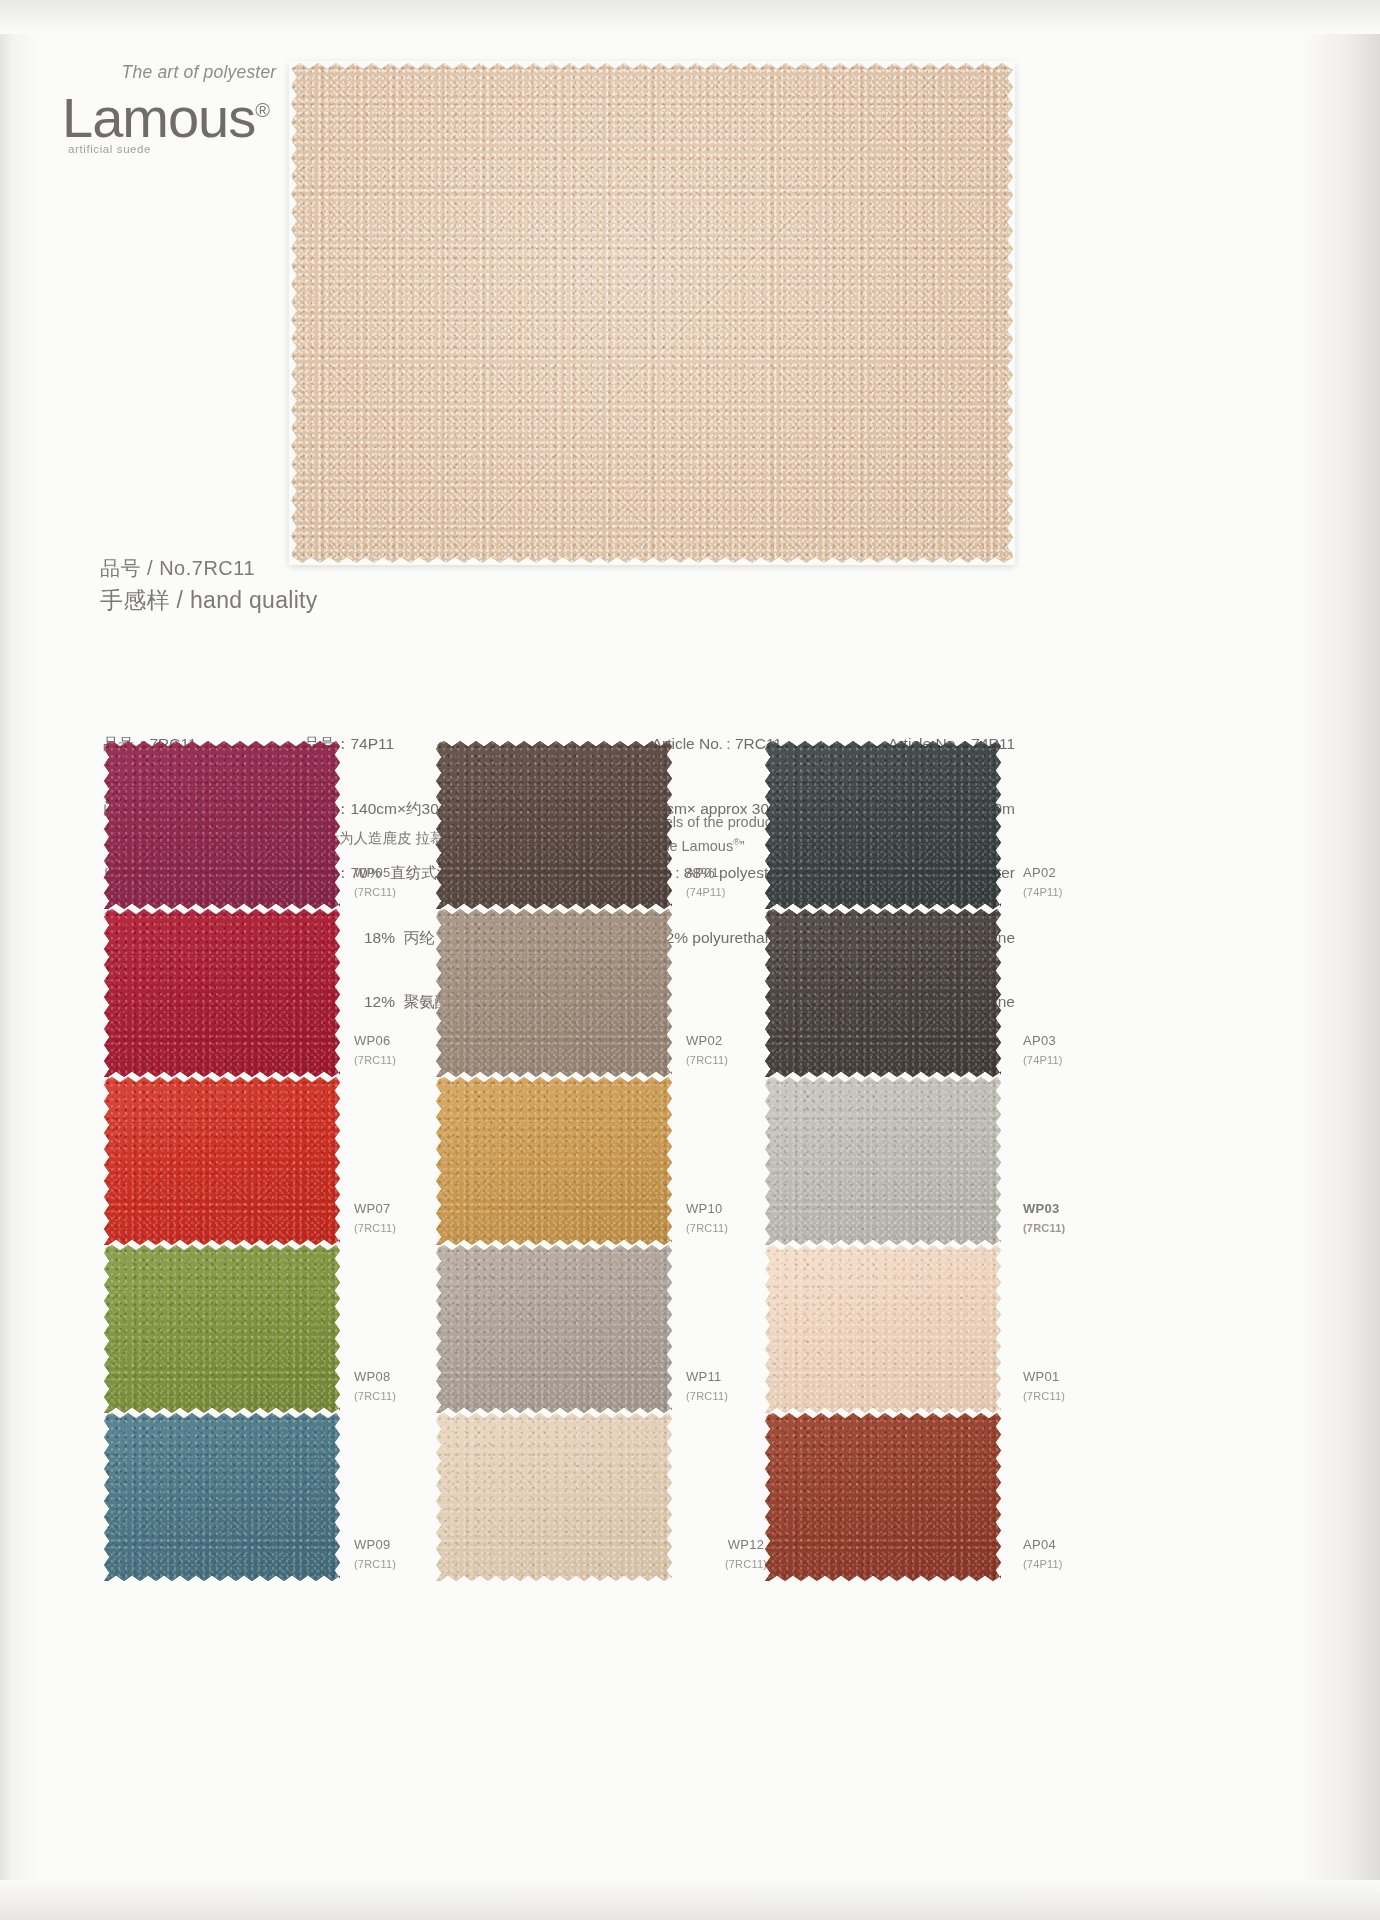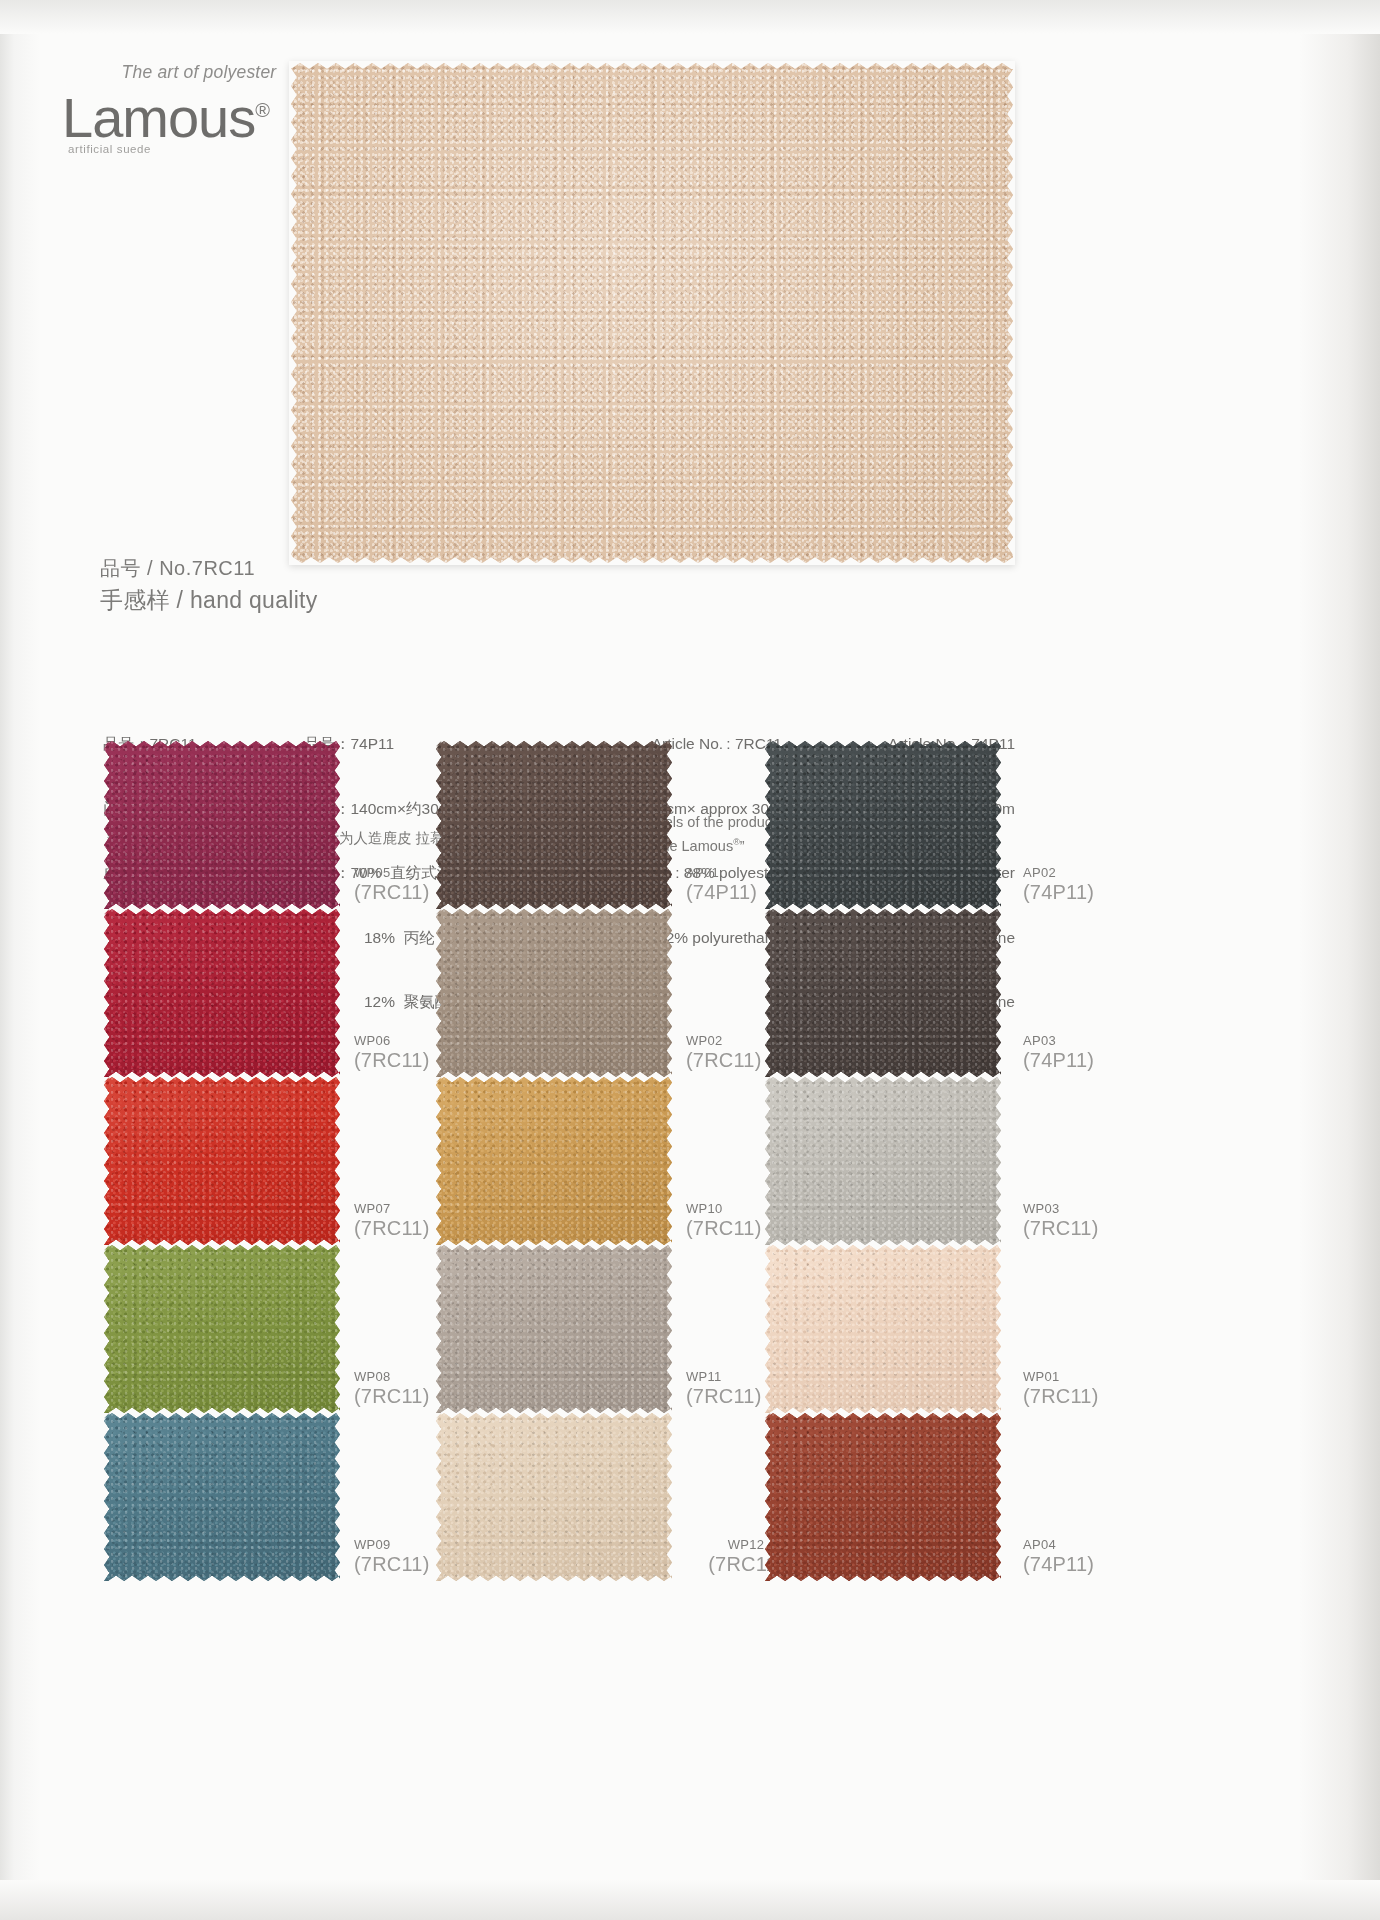--- a/index.html
+++ b/index.html
@@ -83,21 +83,21 @@
   .col{position:absolute;width:236px;}
   .col1{left:104px;top:741px;}
   .col2{left:436px;top:741px;}
   .col3{left:765px;top:741px;}
   .cell{position:relative;width:236px;height:168px;}
   .patch{position:absolute;left:0;top:0;width:236px;height:168px;}
   .lbl{
     position:absolute;width:120px;text-align:left;color:#7d7c7a;
   }
   .lbl .code{font-size:13px;line-height:20px;letter-spacing:.3px;}
-  .lbl .base{font-size:20px;line-height:19px;color:#9a9997;letter-spacing:.2px;}
+  .lbl .base{font-size:11px;line-height:19px;color:#9a9997;letter-spacing:.2px;}
   .col1 .lbl{left:250px;}
   .col2 .lbl{left:250px;}
   .col3 .lbl{left:258px;}
 </style>
 </head>
 <body>
 
 <div id="page"></div>
 
 <div class="logo-block">
@@ -236,21 +236,21 @@
     </div>
     <div class="cell">
       <div class="patch" style="background-color: rgb(76, 67, 64); background-image: radial-gradient(circle at 15% 20%, rgba(255, 255, 255, 0.22) 0px, rgba(255, 255, 255, 0.22) 1.1px, transparent 1.6px), radial-gradient(circle at 42% 66%, rgb(63, 55, 52) 0px, rgb(63, 55, 52) 1.3px, transparent 1.8px), radial-gradient(circle at 70% 32%, rgb(91, 81, 77) 0px, rgb(91, 81, 77) 1.2px, transparent 1.7px), radial-gradient(circle at 86% 80%, rgba(0, 0, 0, 0.14) 0px, rgba(0, 0, 0, 0.14) 1px, transparent 1.5px), radial-gradient(circle at 55% 92%, rgba(255, 255, 255, 0.16) 0px, rgba(255, 255, 255, 0.16) 1.1px, transparent 1.6px), radial-gradient(circle at 28% 48%, rgb(63, 55, 52) 0px, rgb(63, 55, 52) 1px, transparent 1.5px), linear-gradient(160deg, rgb(91, 81, 77) 0%, rgb(76, 67, 64) 48%, rgb(63, 55, 52) 100%); background-size: 7px 7px, 9px 9px, 6px 6px, 11px 11px, 8px 8px, 13px 13px, 100% 100%; clip-path: polygon(0px 5.5px, 8px 0px, 16px 5.5px, 24px 0px, 32px 5.5px, 40px 0px, 48px 5.5px, 56px 0px, 64px 5.5px, 72px 0px, 80px 5.5px, 88px 0px, 96px 5.5px, 104px 0px, 112px 5.5px, 120px 0px, 128px 5.5px, 136px 0px, 144px 5.5px, 152px 0px, 160px 5.5px, 168px 0px, 176px 5.5px, 184px 0px, 192px 5.5px, 200px 0px, 208px 5.5px, 216px 0px, 224px 5.5px, 232px 0px, 236px 5.5px, 230.5px 13.5px, 236px 21.5px, 230.5px 29.5px, 236px 37.5px, 230.5px 45.5px, 236px 53.5px, 230.5px 61.5px, 236px 69.5px, 230.5px 77.5px, 236px 85.5px, 230.5px 93.5px, 236px 101.5px, 230.5px 109.5px, 236px 117.5px, 230.5px 125.5px, 236px 133.5px, 230.5px 141.5px, 236px 149.5px, 230.5px 157.5px, 236px 165.5px, 236px 162.5px, 228px 168px, 220px 162.5px, 212px 168px, 204px 162.5px, 196px 168px, 188px 162.5px, 180px 168px, 172px 162.5px, 164px 168px, 156px 162.5px, 148px 168px, 140px 162.5px, 132px 168px, 124px 162.5px, 116px 168px, 108px 162.5px, 100px 168px, 92px 162.5px, 84px 168px, 76px 162.5px, 68px 168px, 60px 162.5px, 52px 168px, 44px 162.5px, 36px 168px, 28px 162.5px, 20px 168px, 12px 162.5px, 4px 168px, 0px 168px, 5.5px 160px, 0px 152px, 5.5px 144px, 0px 136px, 5.5px 128px, 0px 120px, 5.5px 112px, 0px 104px, 5.5px 96px, 0px 88px, 5.5px 80px, 0px 72px, 5.5px 64px, 0px 56px, 5.5px 48px, 0px 40px, 5.5px 32px, 0px 24px, 5.5px 16px, 0px 8px, 5.5px 0px);"></div>
       <div class="lbl" style="top: 122px;">
         <div class="code">AP03</div>
         <div class="base">(74P11)</div>
       </div>
     </div>
     <div class="cell">
       <div class="patch" style="background-color: rgb(189, 186, 179); background-image: radial-gradient(circle at 15% 20%, rgba(255, 255, 255, 0.22) 0px, rgba(255, 255, 255, 0.22) 1.1px, transparent 1.6px), radial-gradient(circle at 42% 66%, rgb(173, 170, 163) 0px, rgb(173, 170, 163) 1.3px, transparent 1.8px), radial-gradient(circle at 70% 32%, rgb(205, 202, 195) 0px, rgb(205, 202, 195) 1.2px, transparent 1.7px), radial-gradient(circle at 86% 80%, rgba(0, 0, 0, 0.14) 0px, rgba(0, 0, 0, 0.14) 1px, transparent 1.5px), radial-gradient(circle at 55% 92%, rgba(255, 255, 255, 0.16) 0px, rgba(255, 255, 255, 0.16) 1.1px, transparent 1.6px), radial-gradient(circle at 28% 48%, rgb(173, 170, 163) 0px, rgb(173, 170, 163) 1px, transparent 1.5px), linear-gradient(160deg, rgb(205, 202, 195) 0%, rgb(189, 186, 179) 48%, rgb(173, 170, 163) 100%); background-size: 7px 7px, 9px 9px, 6px 6px, 11px 11px, 8px 8px, 13px 13px, 100% 100%; clip-path: polygon(0px 5.5px, 8px 0px, 16px 5.5px, 24px 0px, 32px 5.5px, 40px 0px, 48px 5.5px, 56px 0px, 64px 5.5px, 72px 0px, 80px 5.5px, 88px 0px, 96px 5.5px, 104px 0px, 112px 5.5px, 120px 0px, 128px 5.5px, 136px 0px, 144px 5.5px, 152px 0px, 160px 5.5px, 168px 0px, 176px 5.5px, 184px 0px, 192px 5.5px, 200px 0px, 208px 5.5px, 216px 0px, 224px 5.5px, 232px 0px, 236px 5.5px, 230.5px 13.5px, 236px 21.5px, 230.5px 29.5px, 236px 37.5px, 230.5px 45.5px, 236px 53.5px, 230.5px 61.5px, 236px 69.5px, 230.5px 77.5px, 236px 85.5px, 230.5px 93.5px, 236px 101.5px, 230.5px 109.5px, 236px 117.5px, 230.5px 125.5px, 236px 133.5px, 230.5px 141.5px, 236px 149.5px, 230.5px 157.5px, 236px 165.5px, 236px 162.5px, 228px 168px, 220px 162.5px, 212px 168px, 204px 162.5px, 196px 168px, 188px 162.5px, 180px 168px, 172px 162.5px, 164px 168px, 156px 162.5px, 148px 168px, 140px 162.5px, 132px 168px, 124px 162.5px, 116px 168px, 108px 162.5px, 100px 168px, 92px 162.5px, 84px 168px, 76px 162.5px, 68px 168px, 60px 162.5px, 52px 168px, 44px 162.5px, 36px 168px, 28px 162.5px, 20px 168px, 12px 162.5px, 4px 168px, 0px 168px, 5.5px 160px, 0px 152px, 5.5px 144px, 0px 136px, 5.5px 128px, 0px 120px, 5.5px 112px, 0px 104px, 5.5px 96px, 0px 88px, 5.5px 80px, 0px 72px, 5.5px 64px, 0px 56px, 5.5px 48px, 0px 40px, 5.5px 32px, 0px 24px, 5.5px 16px, 0px 8px, 5.5px 0px);"></div>
-      <div class="lbl" style="top: 122px;">
+      <div class="lbl" style="top: 122px; font-weight: bold;">
         <div class="code">WP03</div>
         <div class="base">(7RC11)</div>
       </div>
     </div>
     <div class="cell">
       <div class="patch" style="background-color: rgb(236, 210, 189); background-image: radial-gradient(circle at 15% 20%, rgba(255, 255, 255, 0.22) 0px, rgba(255, 255, 255, 0.22) 1.1px, transparent 1.6px), radial-gradient(circle at 42% 66%, rgb(224, 195, 173) 0px, rgb(224, 195, 173) 1.3px, transparent 1.8px), radial-gradient(circle at 70% 32%, rgb(245, 224, 206) 0px, rgb(245, 224, 206) 1.2px, transparent 1.7px), radial-gradient(circle at 86% 80%, rgba(0, 0, 0, 0.14) 0px, rgba(0, 0, 0, 0.14) 1px, transparent 1.5px), radial-gradient(circle at 55% 92%, rgba(255, 255, 255, 0.16) 0px, rgba(255, 255, 255, 0.16) 1.1px, transparent 1.6px), radial-gradient(circle at 28% 48%, rgb(224, 195, 173) 0px, rgb(224, 195, 173) 1px, transparent 1.5px), linear-gradient(160deg, rgb(245, 224, 206) 0%, rgb(236, 210, 189) 48%, rgb(224, 195, 173) 100%); background-size: 7px 7px, 9px 9px, 6px 6px, 11px 11px, 8px 8px, 13px 13px, 100% 100%; clip-path: polygon(0px 5.5px, 8px 0px, 16px 5.5px, 24px 0px, 32px 5.5px, 40px 0px, 48px 5.5px, 56px 0px, 64px 5.5px, 72px 0px, 80px 5.5px, 88px 0px, 96px 5.5px, 104px 0px, 112px 5.5px, 120px 0px, 128px 5.5px, 136px 0px, 144px 5.5px, 152px 0px, 160px 5.5px, 168px 0px, 176px 5.5px, 184px 0px, 192px 5.5px, 200px 0px, 208px 5.5px, 216px 0px, 224px 5.5px, 232px 0px, 236px 5.5px, 230.5px 13.5px, 236px 21.5px, 230.5px 29.5px, 236px 37.5px, 230.5px 45.5px, 236px 53.5px, 230.5px 61.5px, 236px 69.5px, 230.5px 77.5px, 236px 85.5px, 230.5px 93.5px, 236px 101.5px, 230.5px 109.5px, 236px 117.5px, 230.5px 125.5px, 236px 133.5px, 230.5px 141.5px, 236px 149.5px, 230.5px 157.5px, 236px 165.5px, 236px 162.5px, 228px 168px, 220px 162.5px, 212px 168px, 204px 162.5px, 196px 168px, 188px 162.5px, 180px 168px, 172px 162.5px, 164px 168px, 156px 162.5px, 148px 168px, 140px 162.5px, 132px 168px, 124px 162.5px, 116px 168px, 108px 162.5px, 100px 168px, 92px 162.5px, 84px 168px, 76px 162.5px, 68px 168px, 60px 162.5px, 52px 168px, 44px 162.5px, 36px 168px, 28px 162.5px, 20px 168px, 12px 162.5px, 4px 168px, 0px 168px, 5.5px 160px, 0px 152px, 5.5px 144px, 0px 136px, 5.5px 128px, 0px 120px, 5.5px 112px, 0px 104px, 5.5px 96px, 0px 88px, 5.5px 80px, 0px 72px, 5.5px 64px, 0px 56px, 5.5px 48px, 0px 40px, 5.5px 32px, 0px 24px, 5.5px 16px, 0px 8px, 5.5px 0px);"></div>
       <div class="lbl" style="top: 122px;">
         <div class="code">WP01</div>
         <div class="base">(7RC11)</div>
       </div>

